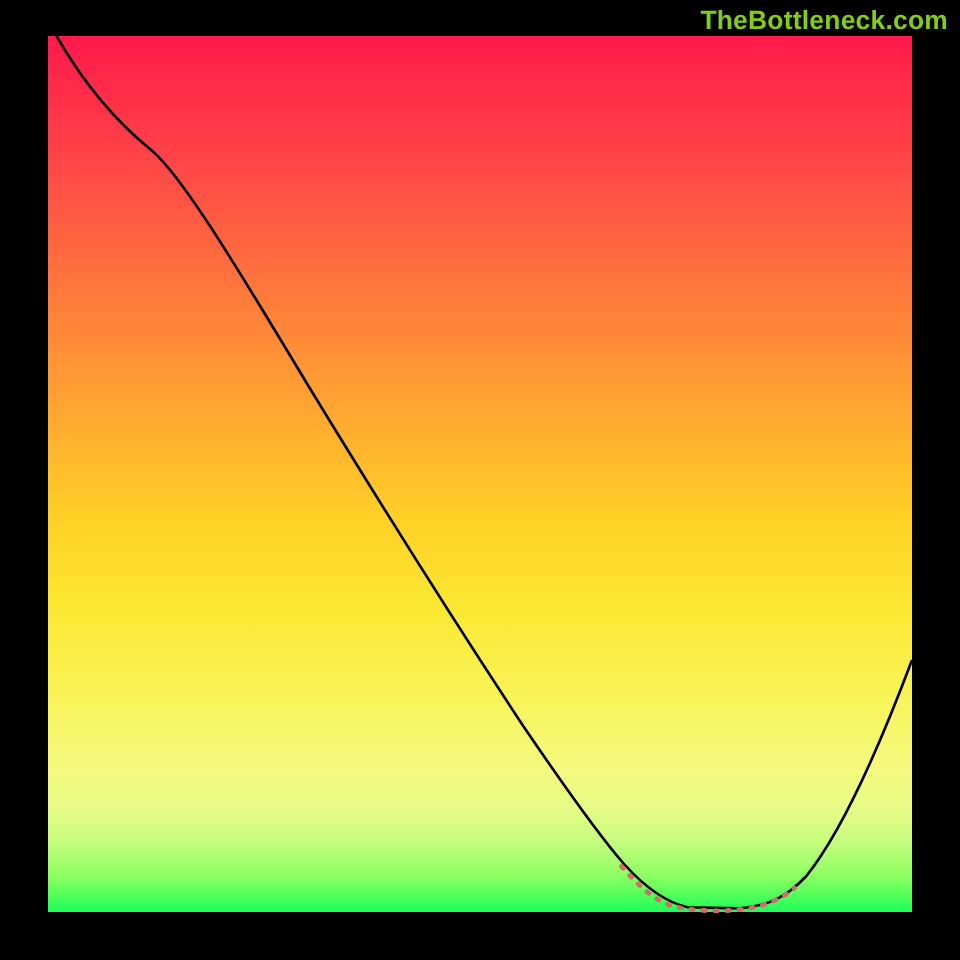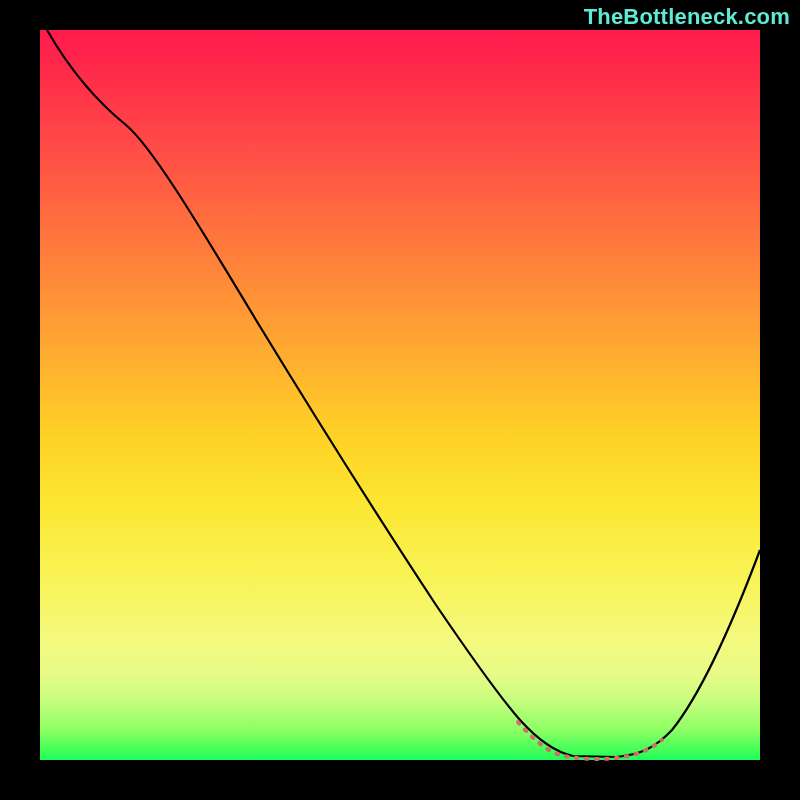--- a/index.html
+++ b/index.html
@@ -14,21 +14,21 @@
   .frame {
     position: relative;
     width: 800px;
     height: 800px;
     background: #000;
   }
   .watermark {
     position: absolute;
     top: 4px;
     right: 10px;
-    color: #5eead4;
+    color: #84cc16;
     font-size: 22px;
     font-weight: 600;
     letter-spacing: 0.2px;
     user-select: none;
   }
   .plot-area {
     position: absolute;
     left: 40px;
     top: 30px;
     width: 720px;

